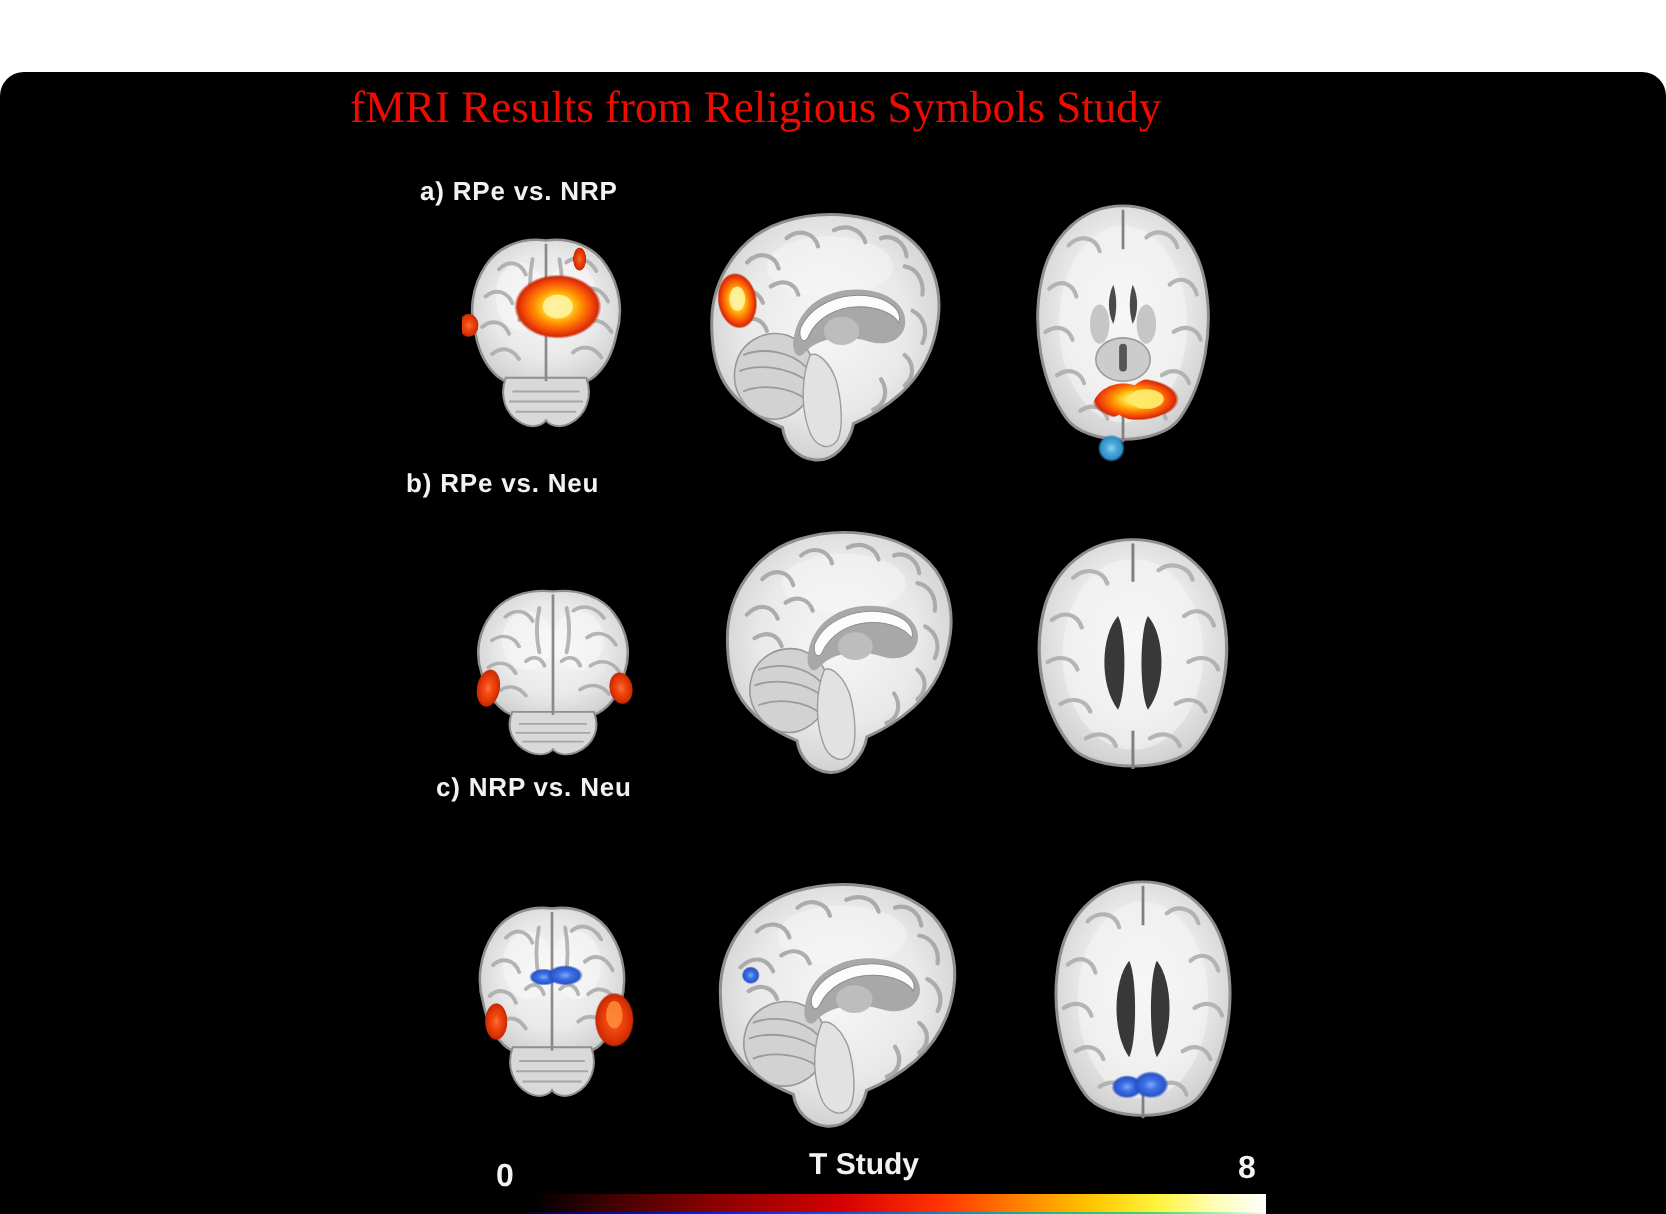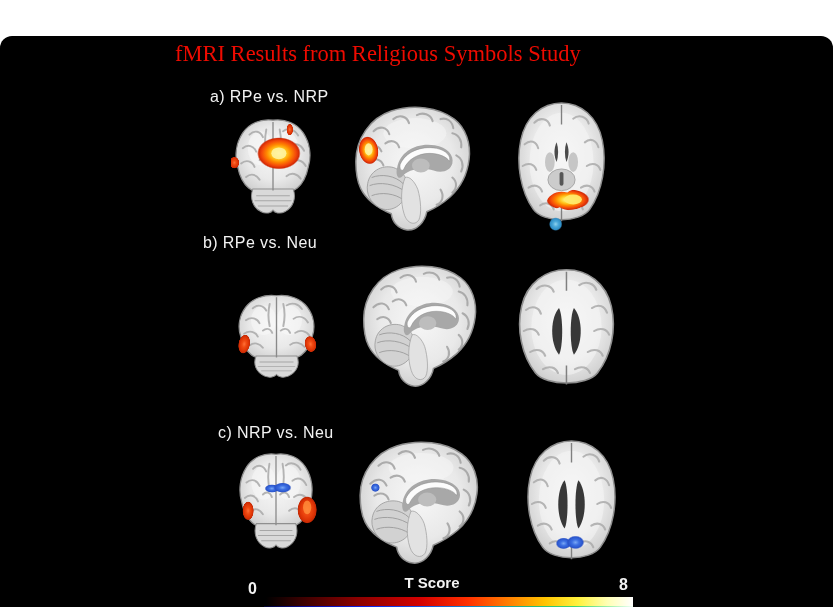--- a/index.html
+++ b/index.html
@@ -15,25 +15,25 @@
   }
   .title{
     position:absolute;left:175px;top:5px;
     font-family:"Liberation Serif", serif;
     font-size:22.5px;font-weight:normal;
     color:var(--title-color,#ee0b00);
     white-space:nowrap;
   }
   .row-label{
     position:absolute;color:var(--label-color,#f2f2f2);
-    font-weight:normal;font-size:16px;letter-spacing:.4px;white-space:nowrap;
+    font-weight:bold;font-size:13px;letter-spacing:.4px;white-space:nowrap;
   }
   #label-a{left:210px;top:52px;}
   #label-b{left:203px;top:198px;}
-  #label-c{left:218px;top:388px;}
+  #label-c{left:218px;top:350px;}
   .brain{position:absolute;display:block;}
   #a-cor{left:231px;top:80px;width:84px;height:106px;}
   #a-sag{left:346px;top:67px;width:128px;height:136px;}
   #a-axi{left:511px;top:63px;width:102px;height:133px;}
   #b-cor{left:234px;top:256px;width:85px;height:93px;}
   #b-sag{left:354px;top:226px;width:126px;height:133px;}
   #b-axi{left:511px;top:230px;width:112px;height:129px;}
   #c-cor{left:235px;top:414px;width:82px;height:107px;}
   #c-sag{left:350px;top:402px;width:132px;height:134px;}
   #c-axi{left:520px;top:401px;width:104px;height:133px;}
@@ -259,21 +259,21 @@
     <g>
       <path d="M45,44 C37,54 36,80 45,93 C49,85 49,52 45,44 Z" fill="#383838"></path>
       <path d="M59,44 C67,54 68,80 59,93 C55,85 55,52 59,44 Z" fill="#383838"></path>
     </g>
     <g>
       <ellipse cx="44" cy="108" rx="8" ry="6" fill="url(#gradBlue)"></ellipse>
       <ellipse cx="56" cy="107" rx="9" ry="7" fill="url(#gradBlue)"></ellipse>
     </g>
   </svg>
 
-  <div class="cb-text" id="cb-title">T Score</div>
+  <div class="cb-text" id="cb-title">T Study</div>
   <div class="cb-text" id="cb-0pos">0</div>
   <div class="cb-text" id="cb-8">8</div>
   <div class="cb-bar" id="bar-pos"></div>
   <div class="cb-bar" id="bar-neg"></div>
   <div class="cb-text" id="cb-0neg">0</div>
   <div class="cb-text" id="cb-neg8">-8</div>
 
 </div>
 
 </body></html>

